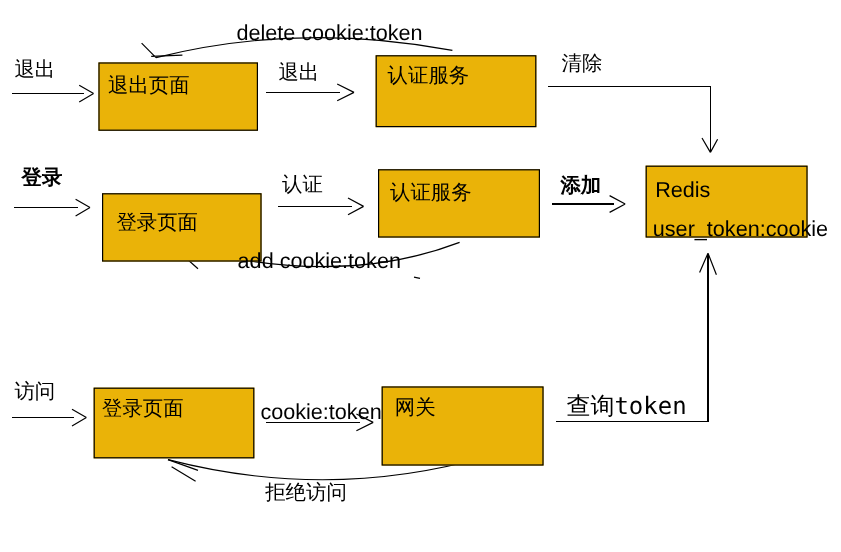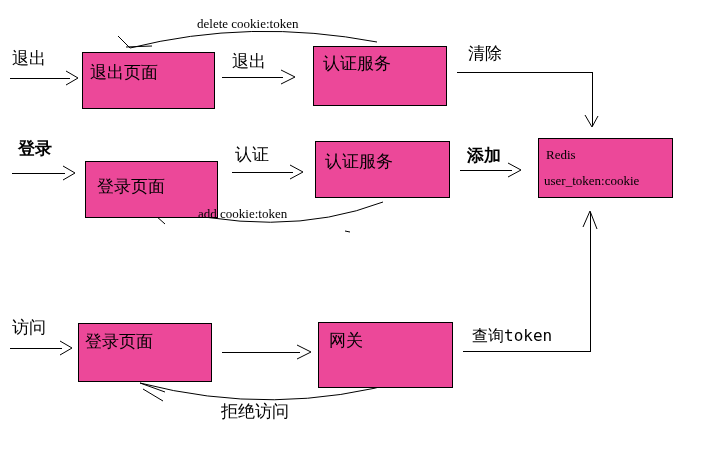--- a/index.html
+++ b/index.html
@@ -16,26 +16,26 @@
     overflow: hidden;
   }
   .wires {
     position: absolute;
     left: 0; top: 0;
     width: 701px; height: 460px;
   }
   .box {
     position: absolute;
     border: 1px solid #000000;
-    background: #ec4899;
+    background: #eab308;
     box-sizing: border-box;
   }
   .cjk  { font-family: "DejaVu Sans", sans-serif; font-size: 17px; line-height: 1.1; white-space: nowrap; }
-  .mono { font-family: Liberation Serif, serif; font-size: 13px; line-height: 1.25; white-space: nowrap; }
-  .mixed{ font-family: "DejaVu Sans Mono", "DejaVu Sans", monospace; font-size: 16px; line-height: 1.1; white-space: nowrap; }
+  .mono { font-family: Liberation Sans, sans-serif; font-size: 18px; line-height: 1.25; white-space: nowrap; }
+  .mixed{ font-family: "DejaVu Sans Mono", "DejaVu Sans", monospace; font-size: 20px; line-height: 1.1; white-space: nowrap; }
   .lbl { position: absolute; }
 
   
   .box-logout-page   { left: 82px;  top: 52px;  width: 133px; height: 57px; padding: 10px 0 0 7px; }
   .box-auth-top      { left: 313px; top: 46px;  width: 134px; height: 60px; padding: 7px 0 0 9px; }
   .box-login-page    { left: 85px;  top: 161px; width: 133px; height: 57px; padding: 15px 0 0 11px; }
   .box-auth-mid      { left: 315px; top: 141px; width: 135px; height: 57px; padding: 10px 0 0 9px; }
   .box-redis         { left: 538px; top: 138px; width: 135px; height: 60px; padding: 8px 0 0 7px; }
   .box-resource-page { left: 78px;  top: 323px; width: 134px; height: 59px; padding: 8px 0 0 6px; }
   .box-gateway       { left: 318px; top: 322px; width: 135px; height: 66px; padding: 8px 0 4px 10px; }
@@ -150,16 +150,17 @@
 
   <div class="lbl cjk lbl-logout-entry">退出</div>
   <div class="lbl cjk lbl-logout-action">退出</div>
   <div class="lbl mono lbl-delete-cookie">delete cookie:token</div>
   <div class="lbl cjk lbl-clear">清除</div>
   <div class="lbl cjk lbl-login-entry">登录</div>
   <div class="lbl cjk lbl-authenticate">认证</div>
   <div class="lbl cjk lbl-add">添加</div>
   <div class="lbl mono lbl-add-cookie">add cookie:token</div>
   <div class="lbl cjk lbl-visit-entry">访问</div>
+  <div class="lbl mono lbl-cookie-token">cookie:token</div>
   <div class="lbl mixed lbl-query-token">查询token</div>
   <div class="lbl cjk lbl-deny-access">拒绝访问</div>
 
 </div>
 
 </body></html>

